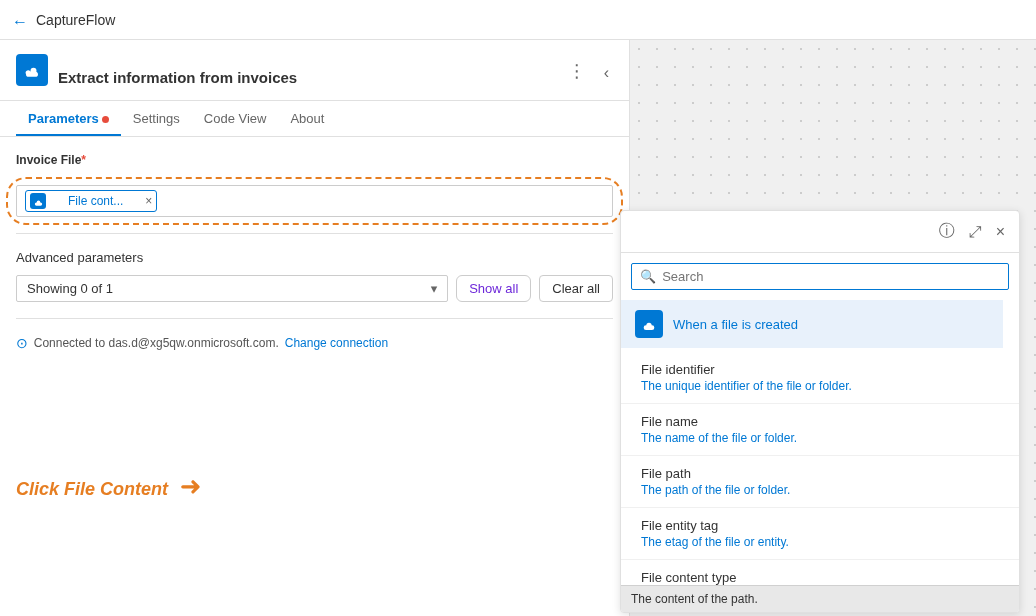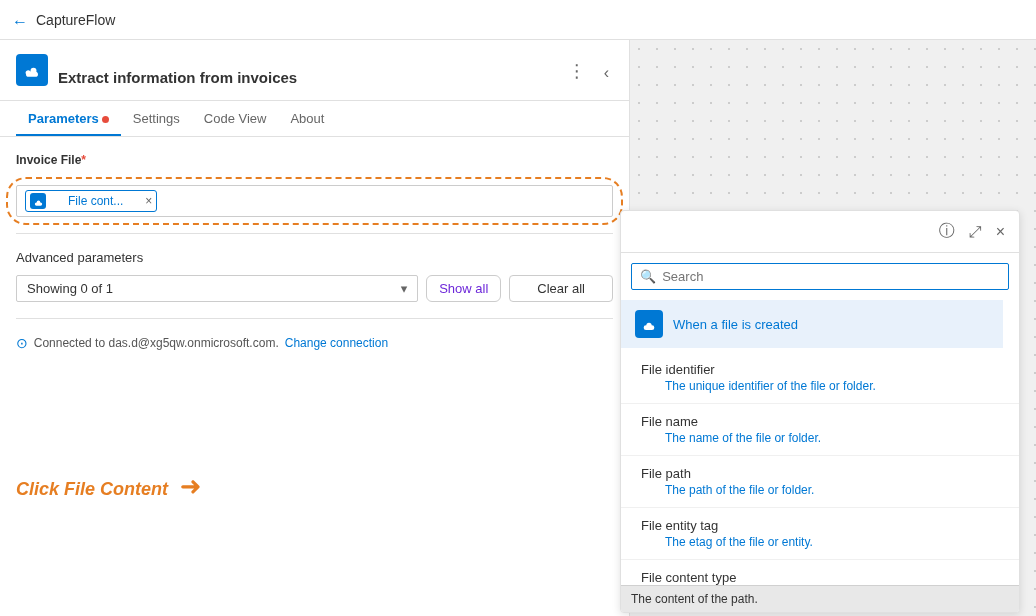--- a/index.html
+++ b/index.html
@@ -214,21 +214,21 @@
       background: #fff;
       padding: 5px 12px;
       border-radius: 6px;
       font-size: 13px;
       cursor: pointer;
       color: #6d28d9;
     }
     .clear-all-btn {
       border: 1px solid #ccc;
       background: #fff;
-      padding: 5px 27px;
+      padding: 5px 12px;
       border-radius: 4px;
       font-size: 13px;
       cursor: pointer;
       color: #333;
     }
 
     .divider2 {
       height: 1px;
       background: #e0e0e0;
       margin: 16px 0;
@@ -342,21 +342,20 @@
     }
     .list-item-title {
       font-size: 13px;
       font-weight: 500;
       color: #333;
     }
     .list-item-desc {
       font-size: 12px;
       color: #0078d4;
       margin-top: 2px;
-      margin-left: 24px;
     }
 
     
     .tooltip-bar {
       position: absolute;
       bottom: 0;
       right: 0;
       left: 0;
       background: #e8e8e8;
       color: #333;

